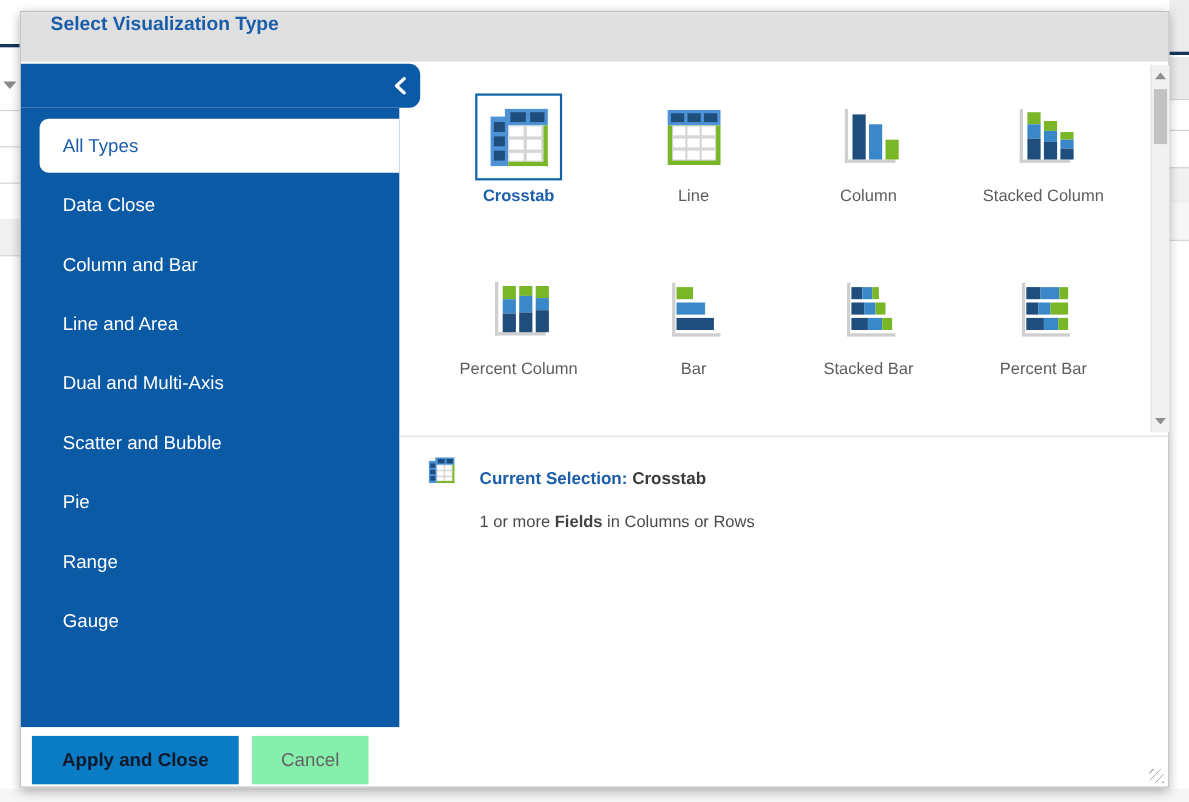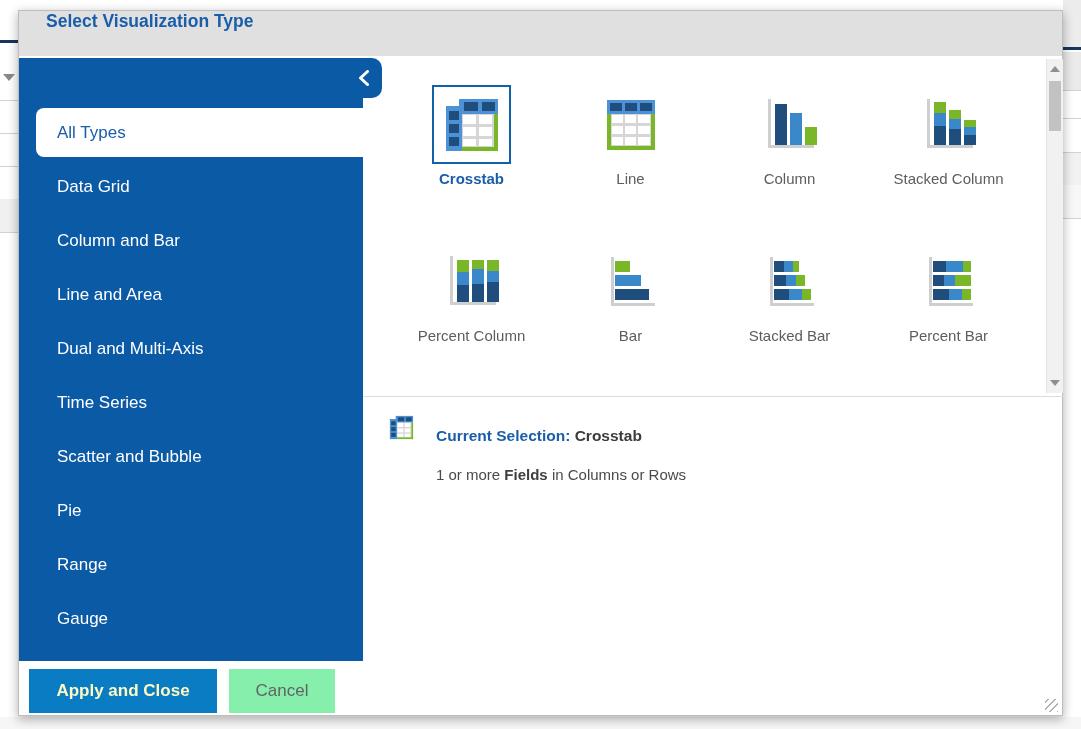--- a/index.html
+++ b/index.html
@@ -63,21 +63,21 @@
   .info-line1 { top:416px; font-size:15.5px; }
   .info-line2 { top:455px; }
   .info-line3 { top:494px; }
   .sel-label { color:#1a5da9; font-weight:bold;margin-top:48px; }
   .sel-value { color:#3b3b3b; font-weight:bold; }
   .req-term { font-weight:bold; }
 
   
   .btn { position:absolute; top:658px; height:44px; border:none; font-size:17px; cursor:pointer;
          font-family:"Liberation Sans", sans-serif; }
-  .btn-apply { left:10px; width:188px; background:#0a7cc4; color:#fef9c3; font-weight:bold; }
+  .btn-apply { left:10px; width:188px; background:#0a7cc4; color:#0f172a; font-weight:bold; }
   .btn-cancel { left:210px; width:106px; background:#86efac; color:#636363; }
 
   .gripper { position:absolute; right:4px; bottom:3px; width:13px; height:13px; cursor:nwse-resize;
              background:repeating-linear-gradient(135deg, transparent 0 2px, #b0b0b0 2px 3px, transparent 3px 5px); }
 </style>
 </head>
 <body>
 
 <div class="screen">
 
@@ -112,33 +112,30 @@
             <path d="M9.5 1.5 L2.5 8 L9.5 14.5" stroke="#fff" stroke-width="3" fill="none" stroke-linecap="round" stroke-linejoin="round"></path>
           </svg>
       </span>
     </div>
     <div class="sb-body">
       <ul class="sb-list">
         <li class="selected">
             <span>All Types</span>
           </li>
         <li>
-            <span>Data Grid</span>
+            <span>Data Close</span>
           </li>
         <li>
             <span>Column and Bar</span>
           </li>
         <li>
             <span>Line and Area</span>
           </li>
         <li>
             <span>Dual and Multi-Axis</span>
-          </li>
-        <li>
-            <span>Time Series</span>
           </li>
         <li>
             <span>Scatter and Bubble</span>
           </li>
         <li>
             <span>Pie</span>
           </li>
         <li>
             <span>Range</span>
           </li>

